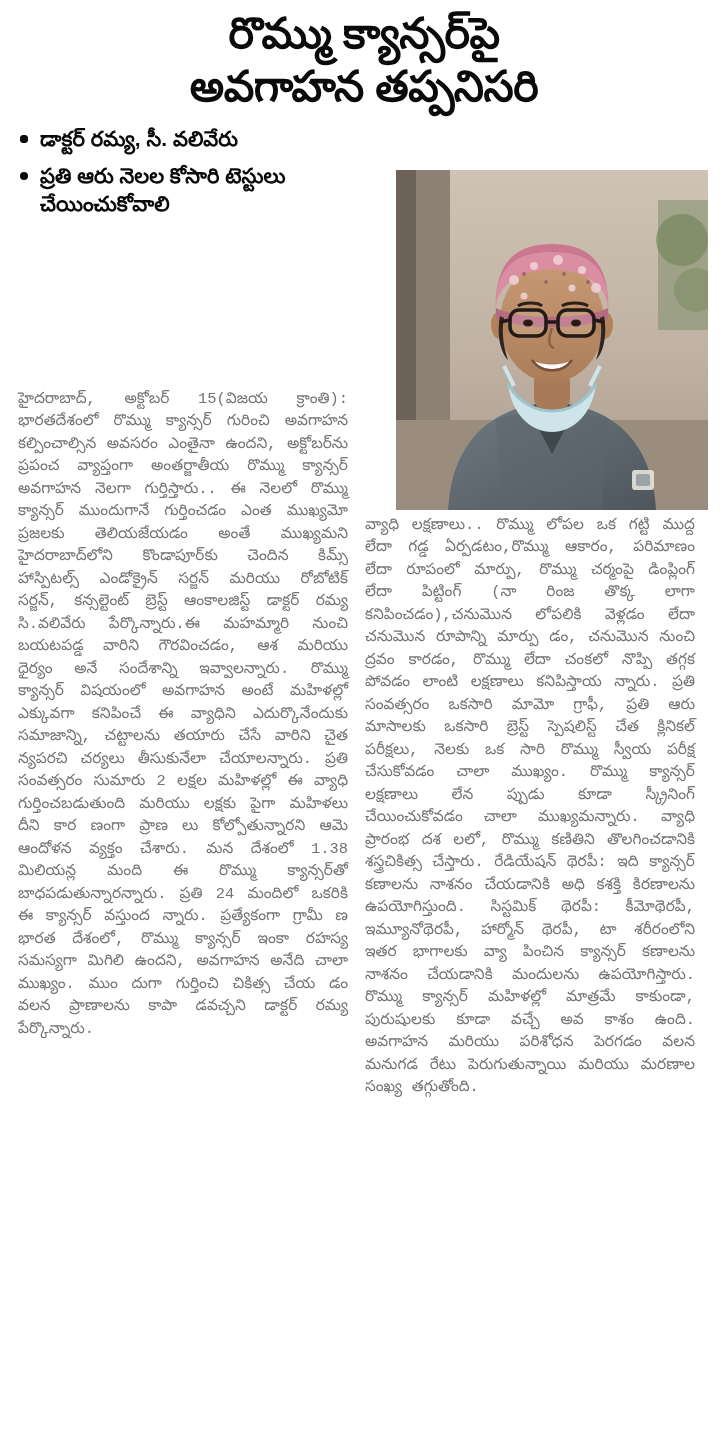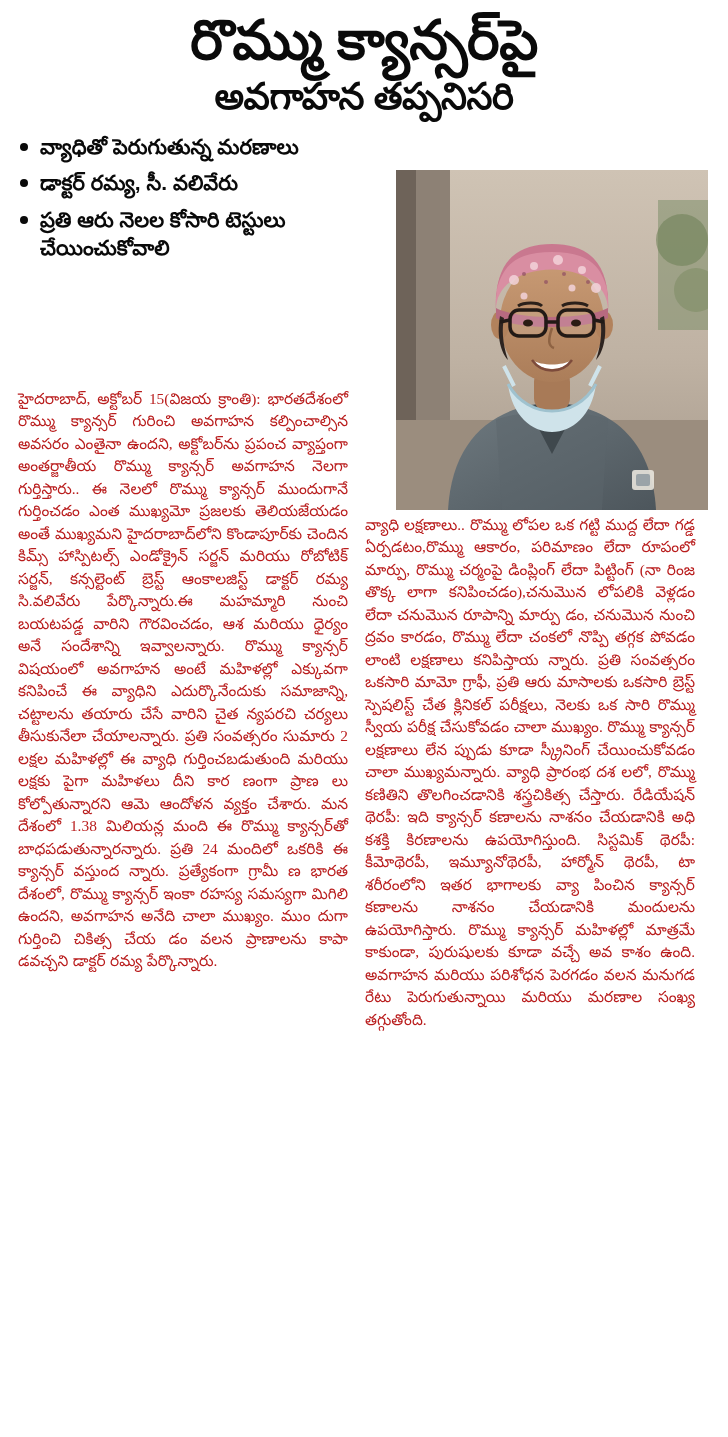--- a/index.html
+++ b/index.html
@@ -25,26 +25,26 @@
 
   
   .headline {
     text-align: center;
     font-family: "Liberation Sans", sans-serif;
     font-weight: bold;
     color: #0a0a0a;
     letter-spacing: -0.5px;
   }
   .headline .line1 {
-    font-size: 55px;
+    font-size: 43px;
     line-height: 1.18;
     display: block;
   }
   .headline .line2 {
-    font-size: 37px;
+    font-size: 43px;
     line-height: 1.18;
     display: block;
     margin-top: 2px;
   }
 
   
   .bullets {
     margin-top: 14px;
     width: 352px;
     list-style: none;
@@ -89,22 +89,22 @@
     width: 692px;
     height: 1040px;
   }
   .col {
     position: absolute;
     top: 0;
     width: 330px;
     font-size: 15.4px;
     line-height: 1.46;
     text-align: justify;
-    color: #b91c1c;
-    font-family: Liberation Serif, serif;
+    color: #737373;
+    font-family: Liberation Mono, monospace;
   }
   .col-left  { left: 0; }
   .col-right { left: 347px; top: 126px; }
 
   .col p {
     margin: 0;
     text-align: justify;
     text-justify: inter-word;
     word-spacing: 0.5px;
   }
@@ -115,21 +115,20 @@
 <div class="page">
 
   <div class="headline">
     <span class="line1">రొమ్ము క్యాన్సర్‌పై</span>
     <span class="line2">అవగాహన తప్పనిసరి</span>
   </div>
 
   <ul class="bullets">
     <li class="bullet">
       <span class="dot"></span>
-      <span>వ్యాధితో పెరుగుతున్న మరణాలు</span>
     </li>
     <li class="bullet">
       <span class="dot"></span>
       <span>డాక్టర్ రమ్య, సీ. వలివేరు</span>
     </li>
     <li class="bullet">
       <span class="dot"></span>
       <span>ప్రతి ఆరు నెలల కోసారి టెస్టులు చేయించుకోవాలి</span>
     </li>
   </ul>

